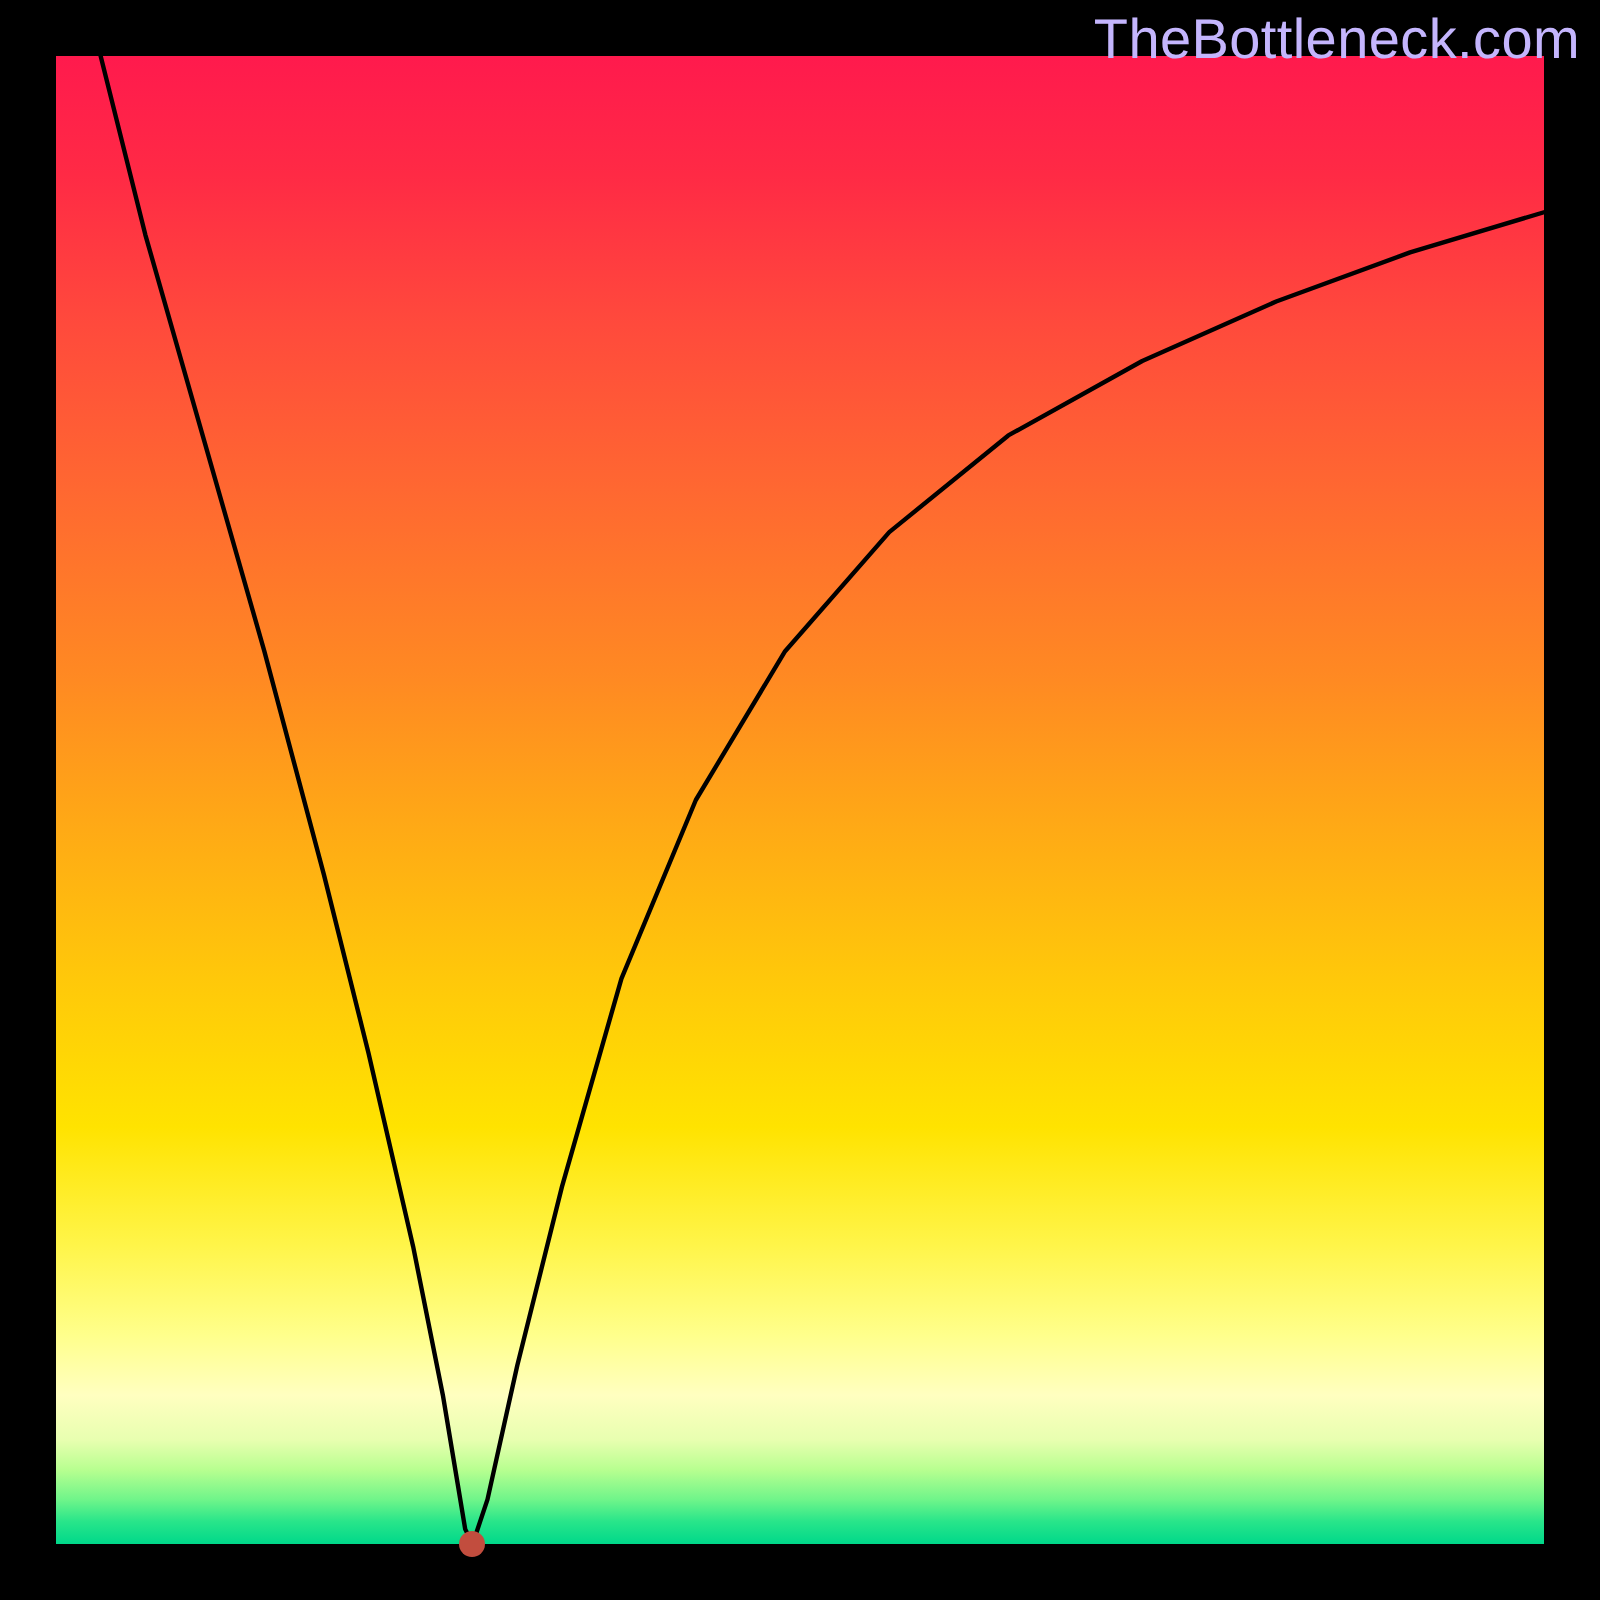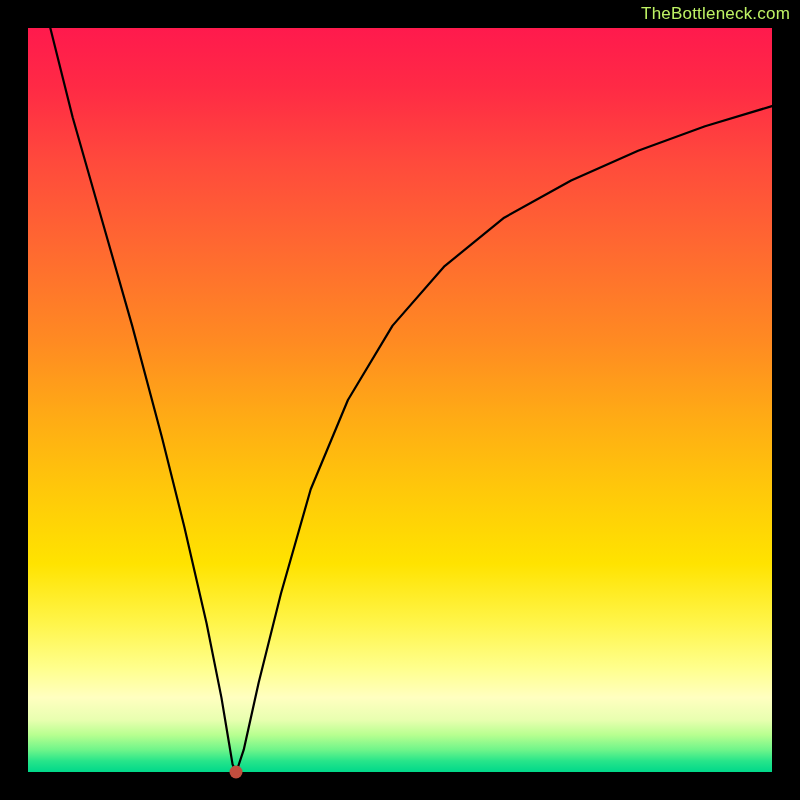--- a/index.html
+++ b/index.html
@@ -43,22 +43,22 @@
       #b8ff90 95%,
       #70f58a 97%,
       #28e58a 98.5%,
       #00d88a 100%
     );
   }
   .watermark {
     position: absolute;
     top: 4px;
     right: 10px;
-    color: #bef264;
-    font-size: 17px;
+    color: #c4b5fd;
+    font-size: 28px;
     font-weight: 500;
     letter-spacing: 0.2px;
   }
   svg.curve {
     position: absolute;
     top: 0;
     left: 0;
     width: 744px;
     height: 744px;
     overflow: visible;

